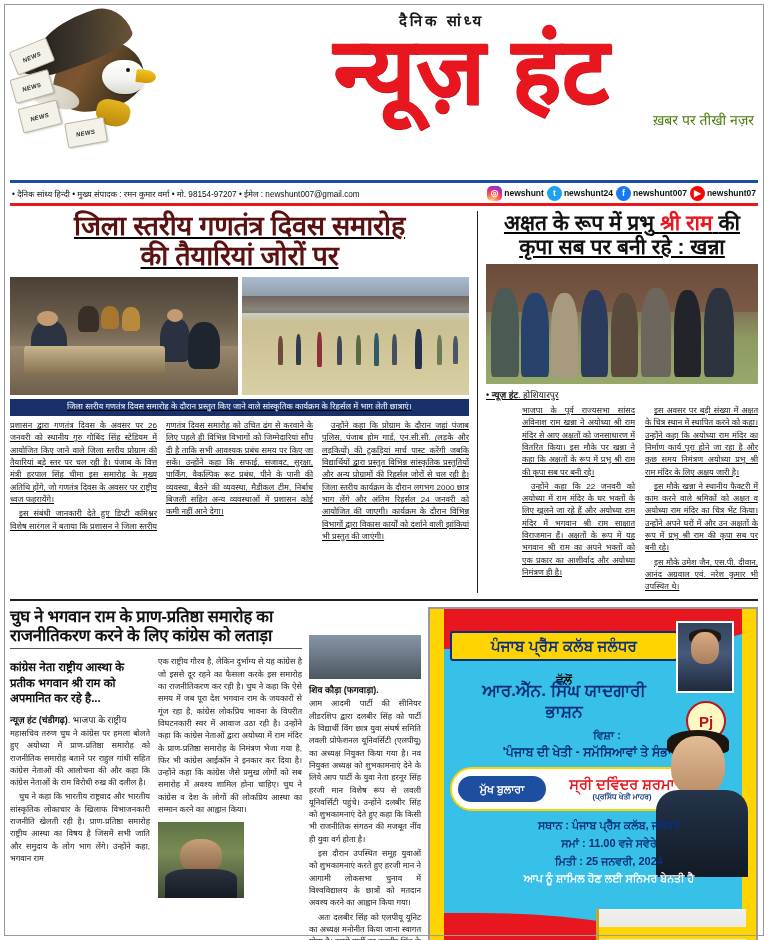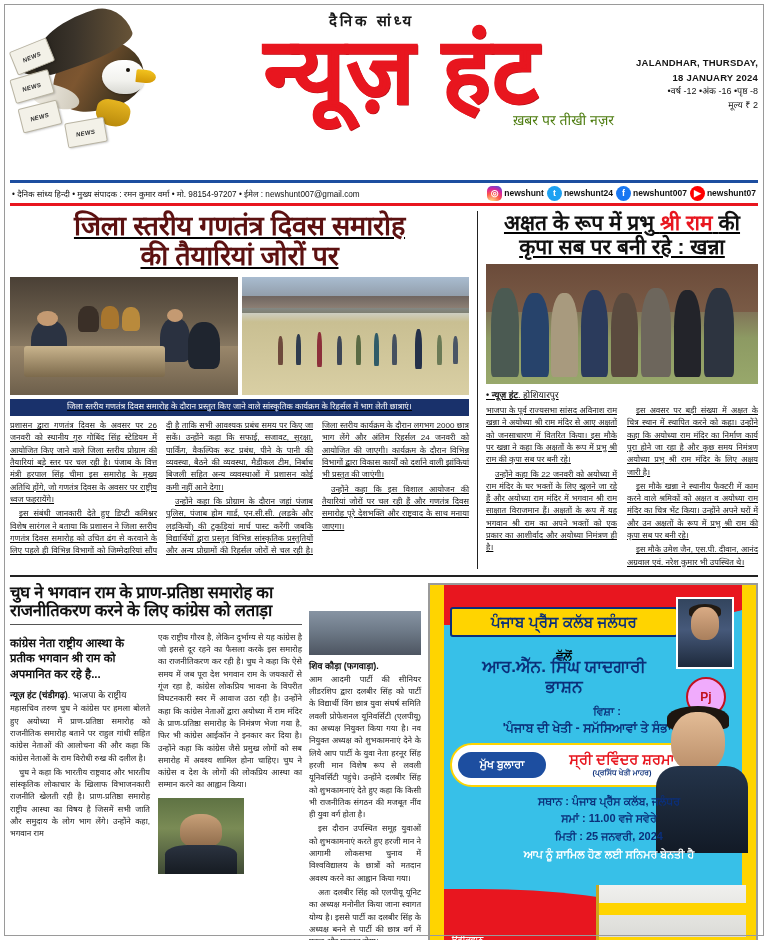--- a/index.html
+++ b/index.html
@@ -161,21 +161,21 @@
 
   .caption {
     background:#19316b; color:#fff; font-size:8.2px; text-align:center;
     padding:3px 4px; margin-top:4px; line-height:1.3;
   }
 
   .byline { font-size:9px; font-weight:bold; color:#111; }
   .byline .brand { color:#111; }
   .byline .place { font-weight:normal; }
 
-  .cols2 { column-count:2; column-gap:10px; column-rule:0; margin-top:4px; }
+  .cols2 { column-count:2; column-gap:10px; column-rule:0; margin-top:4px;margin-left:36px; }
   .cols3 { column-count:3; column-gap:9px; margin-top:4px; }
   .body-txt {
     font-size:8.1px; line-height:1.52; color:#1a1a1a; text-align:justify;
     text-justify:inter-word;
   }
   .body-txt p { margin-bottom:2px; text-indent:9px; }
   .body-txt p.first { text-indent:0; }
 
   .sep-h { height:2px; background:#222; margin:6px 0 0 0; }
   .sep-h-thin { height:1px; background:#555; margin:4px 0; }
@@ -237,23 +237,23 @@
   .ad-portrait .f {
     position:absolute; left:24%; top:12%; width:52%; height:48%;
     background:linear-gradient(180deg,#d9ab85,#a97f5c); border-radius:46% 46% 42% 42%;
   }
   .ad-portrait .h {
     position:absolute; left:20%; top:8%; width:60%; height:20%;
     background:#221a12; border-radius:48% 48% 30% 30%;
   }
   .ad-logo {
     position:absolute; right:30px; top:92px; width:40px; height:40px; border-radius:50%;
-    background:#f0abfc; border:2px solid #c1121f;
+    background:#fef9c3; border:2px solid #c1121f;
     display:flex; align-items:center; justify-content:center;
-    font-size:12px; font-weight:bold; color:#c1121f;
+    font-size:15px; font-weight:bold; color:#c1121f;
   }
   .ad-vishay { position:absolute; left:14px; top:120px; width:100%; text-align:center; color:#0b2f7a; font-weight:bold; font-size:11px; }
   .ad-topic {
     position:absolute; left:24px; top:136px; width:300px; text-align:center;
     color:#0b2f7a; font-weight:bold; font-size:12.5px;
   }
   .ad-speaker-row {
     position:absolute; left:20px; top:158px; width:250px; height:44px;
     background:#fff; border:2px solid #ffd400; border-radius:22px;
     display:flex; align-items:center;
@@ -337,26 +337,20 @@
           <i>NEWS</i>
         </div>
     </div>
 
     <div class="title-block">
       <div class="pre-title">दैनिक सांध्य</div>
       <div class="logo-main">न्यूज़ हंट</div>
       <div class="tagline">ख़बर पर तीखी नज़र</div>
     </div>
 
-    <div class="dateblock">
-      <div class="eng">JALANDHAR, THURSDAY,</div>
-      <div class="eng">18 JANUARY 2024</div>
-      <div class="meta">•वर्ष -12  •अंक -16  •पृष्ठ -8</div>
-      <div class="meta">मूल्य ₹ 2</div>
-    </div>
   </div>
 
   <div class="rule-blue"></div>
   <div class="contact-bar">
     <div class="contact-left">• दैनिक सांध्य हिन्दी • मुख्य संपादक : रमन कुमार वर्मा • मो. 98154-97207 • ईमेल : newshunt007@gmail.com</div>
     <div class="social">
       <span class="badge">
         <span class="sicon ig">◎</span>
         <span>newshunt</span>
       </span>
@@ -407,21 +401,20 @@
         </div>
       </div>
 
       <div class="caption">जिला स्तरीय गणतंत्र दिवस समारोह के दौरान प्रस्तुत किए जाने वाले सांस्कृतिक कार्यक्रम के रिहर्सल में भाग लेती छात्राएं।</div>
 
 
       <div class="cols3 body-txt">
         <p class="first">प्रशासन द्वारा गणतंत्र दिवस के अवसर पर 26 जनवरी को स्थानीय गुरु गोबिंद सिंह स्टेडियम में आयोजित किए जाने वाले जिला स्तरीय प्रोग्राम की तैयारियां बड़े स्तर पर चल रही है। पंजाब के वित्त मंत्री हरपाल सिंह चीमा इस समारोह के मुख्य अतिथि होंगे, जो गणतंत्र दिवस के अवसर पर राष्ट्रीय ध्वज फहरायेंगे।</p>
         <p>इस संबंधी जानकारी देते हुए डिप्टी कमिश्नर विशेष सारंगल ने बताया कि प्रशासन ने जिला स्तरीय गणतंत्र दिवस समारोह को उचित ढंग से करवाने के लिए पहले ही विभिन्न विभागों को जिम्मेदारियां सौंप दी है ताकि सभी आवश्यक प्रबंध समय पर किए जा सकें। उन्होंने कहा कि सफाई, सजावट, सुरक्षा, पार्किंग, वैकल्पिक रूट प्रबंध, पीने के पानी की व्यवस्था, बैठने की व्यवस्था, मैडीकल टीम, निर्बाध बिजली सहित अन्य व्यवस्थाओं में प्रशासन कोई कमी नहीं आने देगा।</p>
         <p>उन्होंने कहा कि प्रोग्राम के दौरान जहां पंजाब पुलिस, पंजाब होम गार्ड, एन.सी.सी. (लड़के और लड़कियों) की टुकड़ियां मार्च पास्ट करेंगी जबकि विद्यार्थियों द्वारा प्रस्तुत विभिन्न सांस्कृतिक प्रस्तुतियों और अन्य प्रोग्रामों की रिहर्सल जोरों से चल रही है। जिला स्तरीय कार्यक्रम के दौरान लगभग 2000 छात्र भाग लेंगे और अंतिम रिहर्सल 24 जनवरी को आयोजित की जाएगी। कार्यक्रम के दौरान विभिन्न विभागों द्वारा विकास कार्यों को दर्शाने वाली झांकियां भी प्रस्तुत की जाएंगी।</p>
-        <p>उन्होंने कहा कि इस विशाल आयोजन की तैयारियां जोरों पर चल रही हैं और गणतंत्र दिवस समारोह पूरे देशभक्ति और राष्ट्रवाद के साथ मनाया जाएगा।</p>
       </div>
     </div>
 
     <div class="divider-v"></div>
 
     <div class="lead-right">
       <div class="hl-black">
         <span>अक्षत के रूप में प्रभु</span>
         <span class="red">श्री राम</span>
         <span>की</span>

